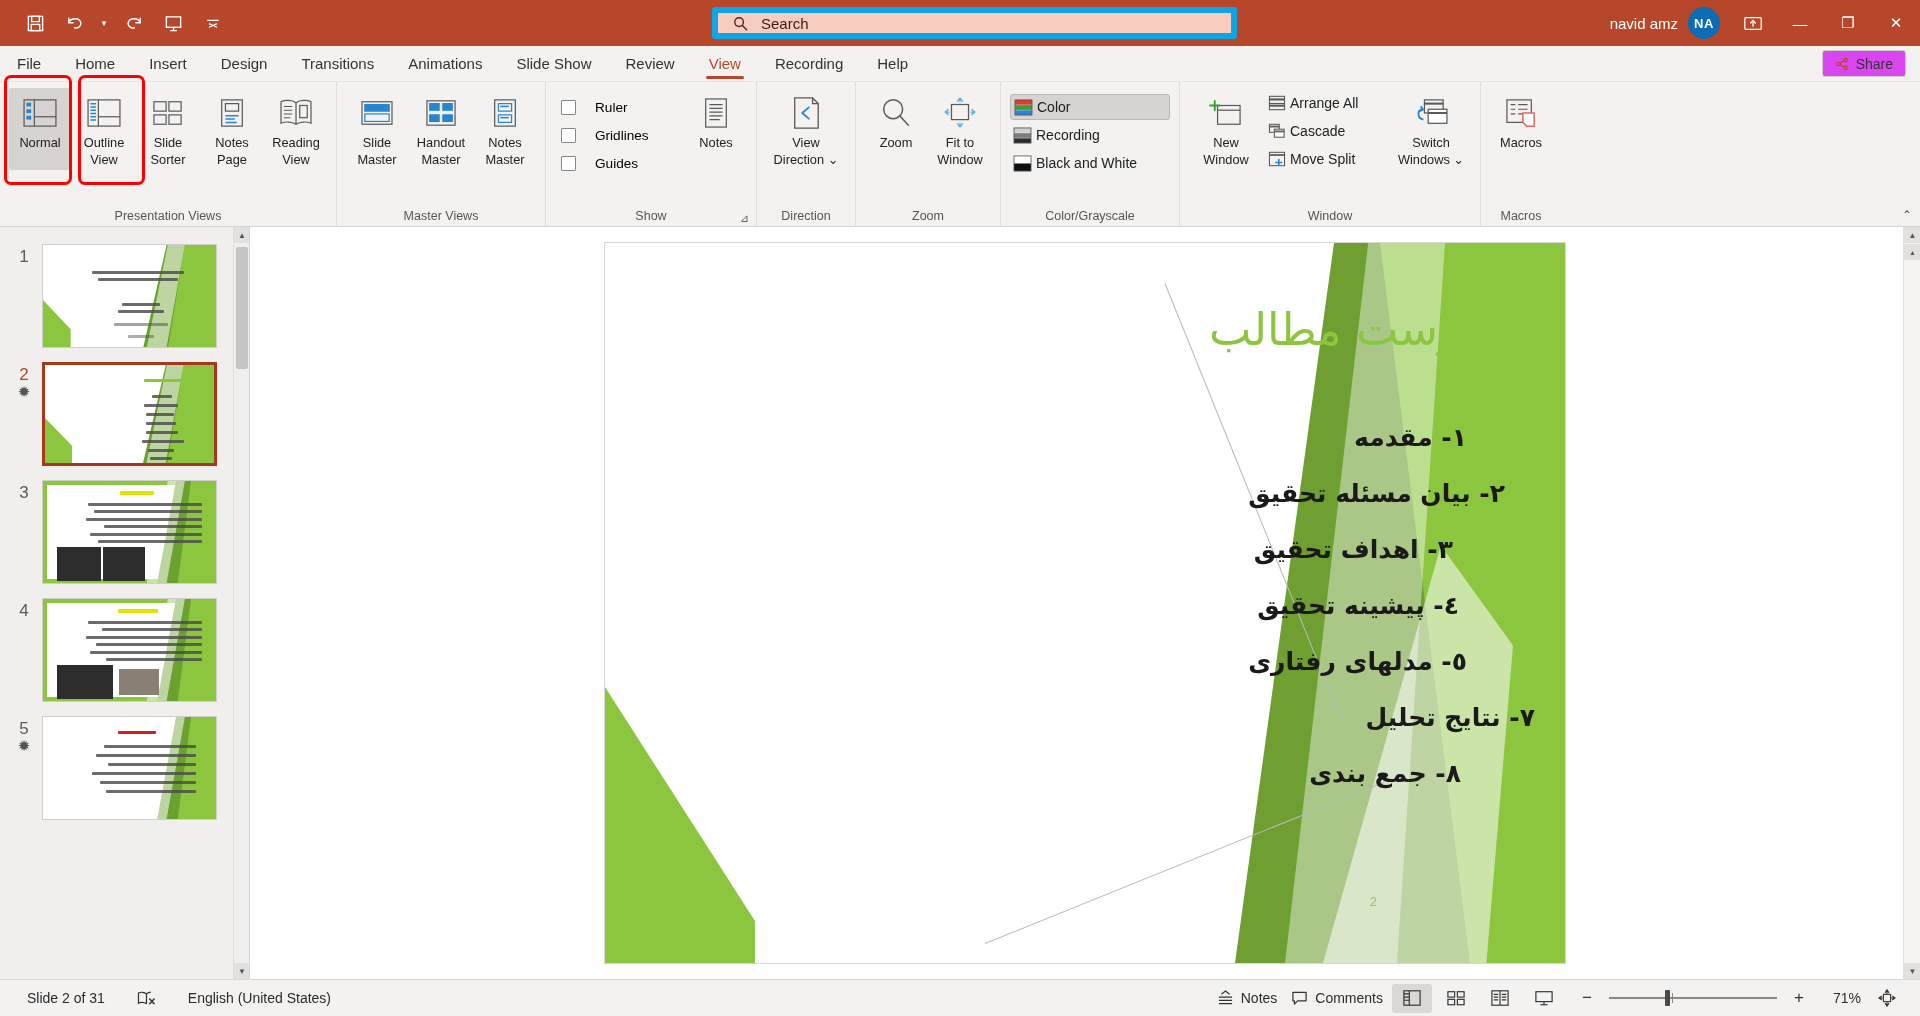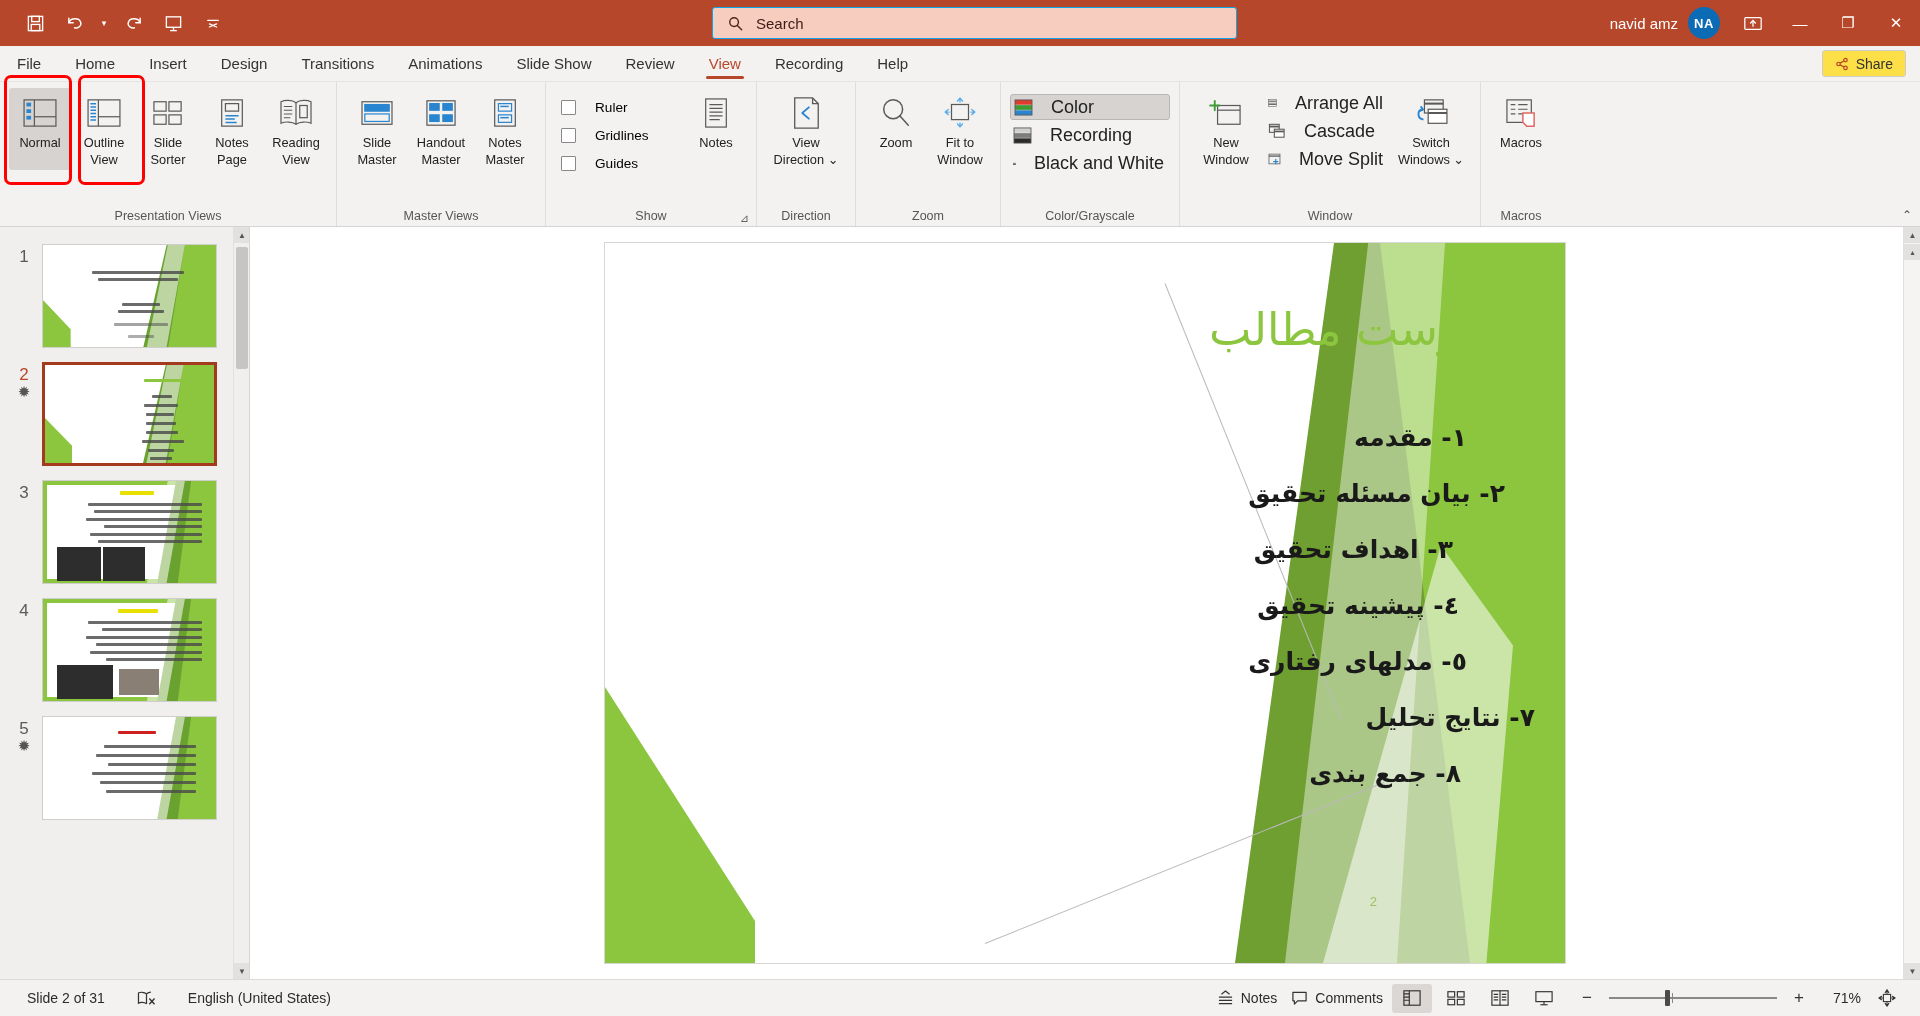--- a/index.html
+++ b/index.html
@@ -25,21 +25,21 @@
 
   .doctitle {
     position: absolute; left: 0; right: 0; text-align: center;
     font-size: 17px; pointer-events: none; white-space: nowrap;
     letter-spacing: .1px;
   }
   .doctitle .fname { direction: rtl; unicode-bidi: embed; }
 
   .searchwrap {
     position: absolute; left: 712px; width: 525px; top: 7px; height: 32px;
-    background: #f6cdbf; border: 1px solid #0ea5e9; border-radius: 3px;
+    background: #f6cdbf; border: 6px solid #0ea5e9; border-radius: 3px;
     display: flex; align-items: center; gap: 12px; padding: 0 14px;
     color: #4b2219;
   }
   .searchwrap .lbl { font-size: 15px; color: #3f1b13; }
 
   .tb-right {
     position: absolute; right: 0; top: 0; height: 46px;
     display: flex; align-items: center; gap: 0;
   }
   .acct { display: flex; align-items: center; gap: 10px; padding: 0 10px 0 14px; font-size: 15px; cursor: pointer; }
@@ -60,21 +60,21 @@
     padding: 0 17px; height: 34px; line-height: 34px; font-size: 15px; color: #333;
     cursor: pointer; position: relative; white-space: nowrap;
   }
   .tab.active { color: #b7472a; font-weight: 400; }
   .tab.active::after {
     content: ""; position: absolute; left: 14px; right: 14px; bottom: 2px;
     height: 3px; background: #b7472a; border-radius: 2px;
   }
   .share {
     position: absolute; right: 14px; top: 4px; height: 27px;
-    border: 1px solid #cfcdcb; border-radius: 3px; background: #fde047;
+    border: 1px solid #cfcdcb; border-radius: 3px; background: #d946ef;
     display: flex; align-items: center; gap: 7px; padding: 11px 12px;
     font-size: 14px; color: #333; cursor: pointer;
   }
 
   
   .ribbon {
     height: 145px; background: #f3f2f1; display: flex; align-items: stretch;
     position: relative; border-bottom: 1px solid #d6d4d2;
   }
   .group { display: flex; flex-direction: column; position: relative; padding: 0 3px; }
@@ -91,22 +91,22 @@
   .bigbtn {
     width: 62px; min-height: 82px; display: flex; flex-direction: column;
     align-items: center; gap: 3px; padding: 5px 2px 2px; border-radius: 3px;
     cursor: pointer; font-size: 12.8px; color: #222; text-align: center; line-height: 1.12;
   }
   .bigbtn.sel { background: #d6d3d0; }
   .bigbtn .ic { height: 40px; display: flex; align-items: center; justify-content: center; }
   .bigbtn .tx { display: block; }
 
   .smallbtn {
-    display: flex; align-items: center; gap: 18px; height: 26px; padding: 0 6px 0 3px;
-    border-radius: 3px; cursor: pointer; font-size: 18px; color: #222; white-space: nowrap;
+    display: flex; align-items: center; gap: 4px; height: 26px; padding: 0 6px 0 3px;
+    border-radius: 3px; cursor: pointer; font-size: 14px; color: #222; white-space: nowrap;
   }
   .smallbtn.sel { background: #d6d3d0; border: 1px solid #b9b6b3; }
   .col { display: flex; flex-direction: column; gap: 2px; padding-top: 2px; }
 
   .chkrow { display: flex; align-items: center; gap: 19px; height: 26px; padding: 0 6px; cursor: pointer; font-size: 13.6px; }
   .chkbox { width: 15px; height: 15px; border: 1px solid #8a8886; background: #fff; border-radius: 1px; }
 
   .ribbon-collapse {
     position: absolute; right: 8px; bottom: 4px; font-size: 12px; color: #555; cursor: pointer;
   }

